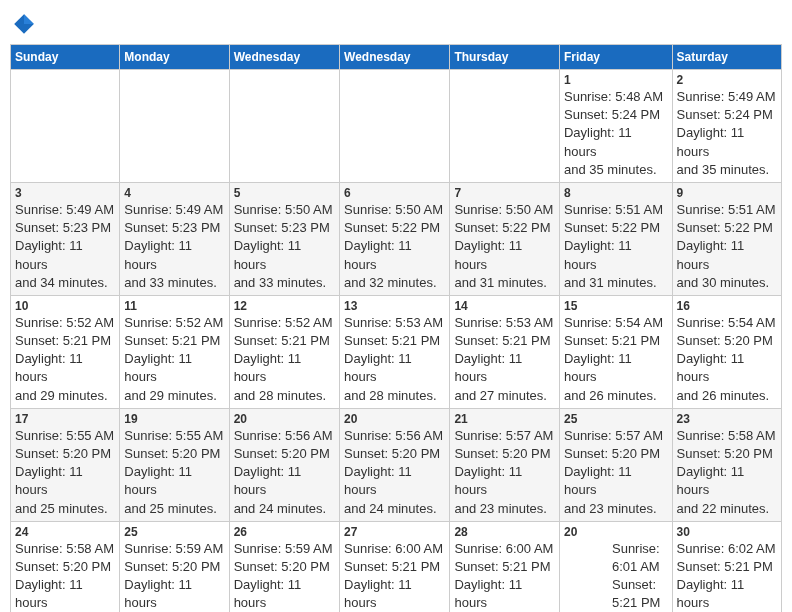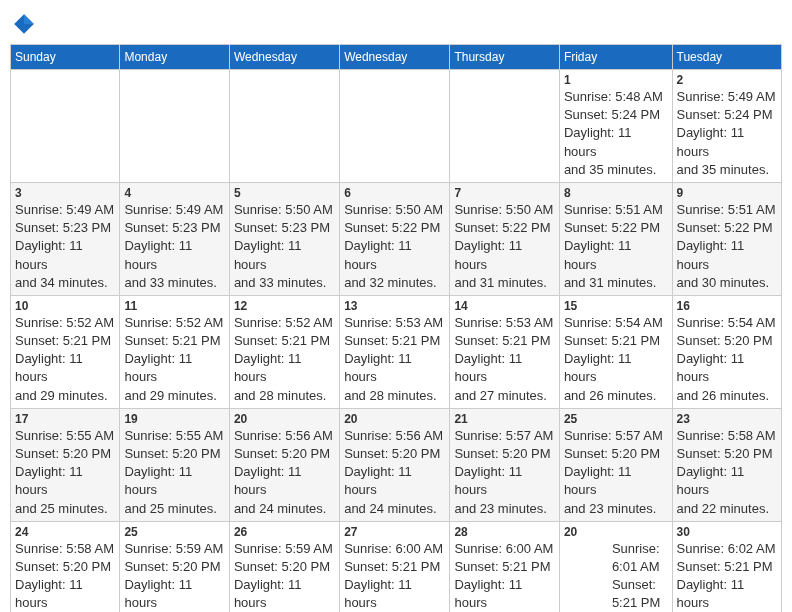--- a/index.html
+++ b/index.html
@@ -48,21 +48,21 @@
       color: #444;
     }
     .calendar {
       width: 100%;
       border-collapse: collapse;
     }
     .calendar thead th {
       background: #1a6bbf;
       color: #fff;
       font-size: 12px;
-      font-weight: normal;
+      font-weight: bold;
       padding: 5px 4px;
       text-align: left;
       border: 1px solid #ccc;
     }
     .calendar tbody td {
       border: 1px solid #ccc;
       vertical-align: top;
       padding: 3px 4px;
       width: 113px;
       height: 80px;
@@ -110,21 +110,21 @@
 
 <table class="calendar">
   <thead>
     <tr>
     <th>Sunday</th>
         <th>Monday</th>
         <th>Wednesday</th>
         <th>Wednesday</th>
         <th>Thursday</th>
         <th>Friday</th>
-        <th>Tuesday</th>
+        <th>Saturday</th>
       </tr>
   </thead>
   <tbody>
   <tr>
         <td class="empty-cell"></td>
         <td class="empty-cell"></td>
         <td class="empty-cell"></td>
         <td class="empty-cell"></td>
         <td class="empty-cell"></td>
         <td>

